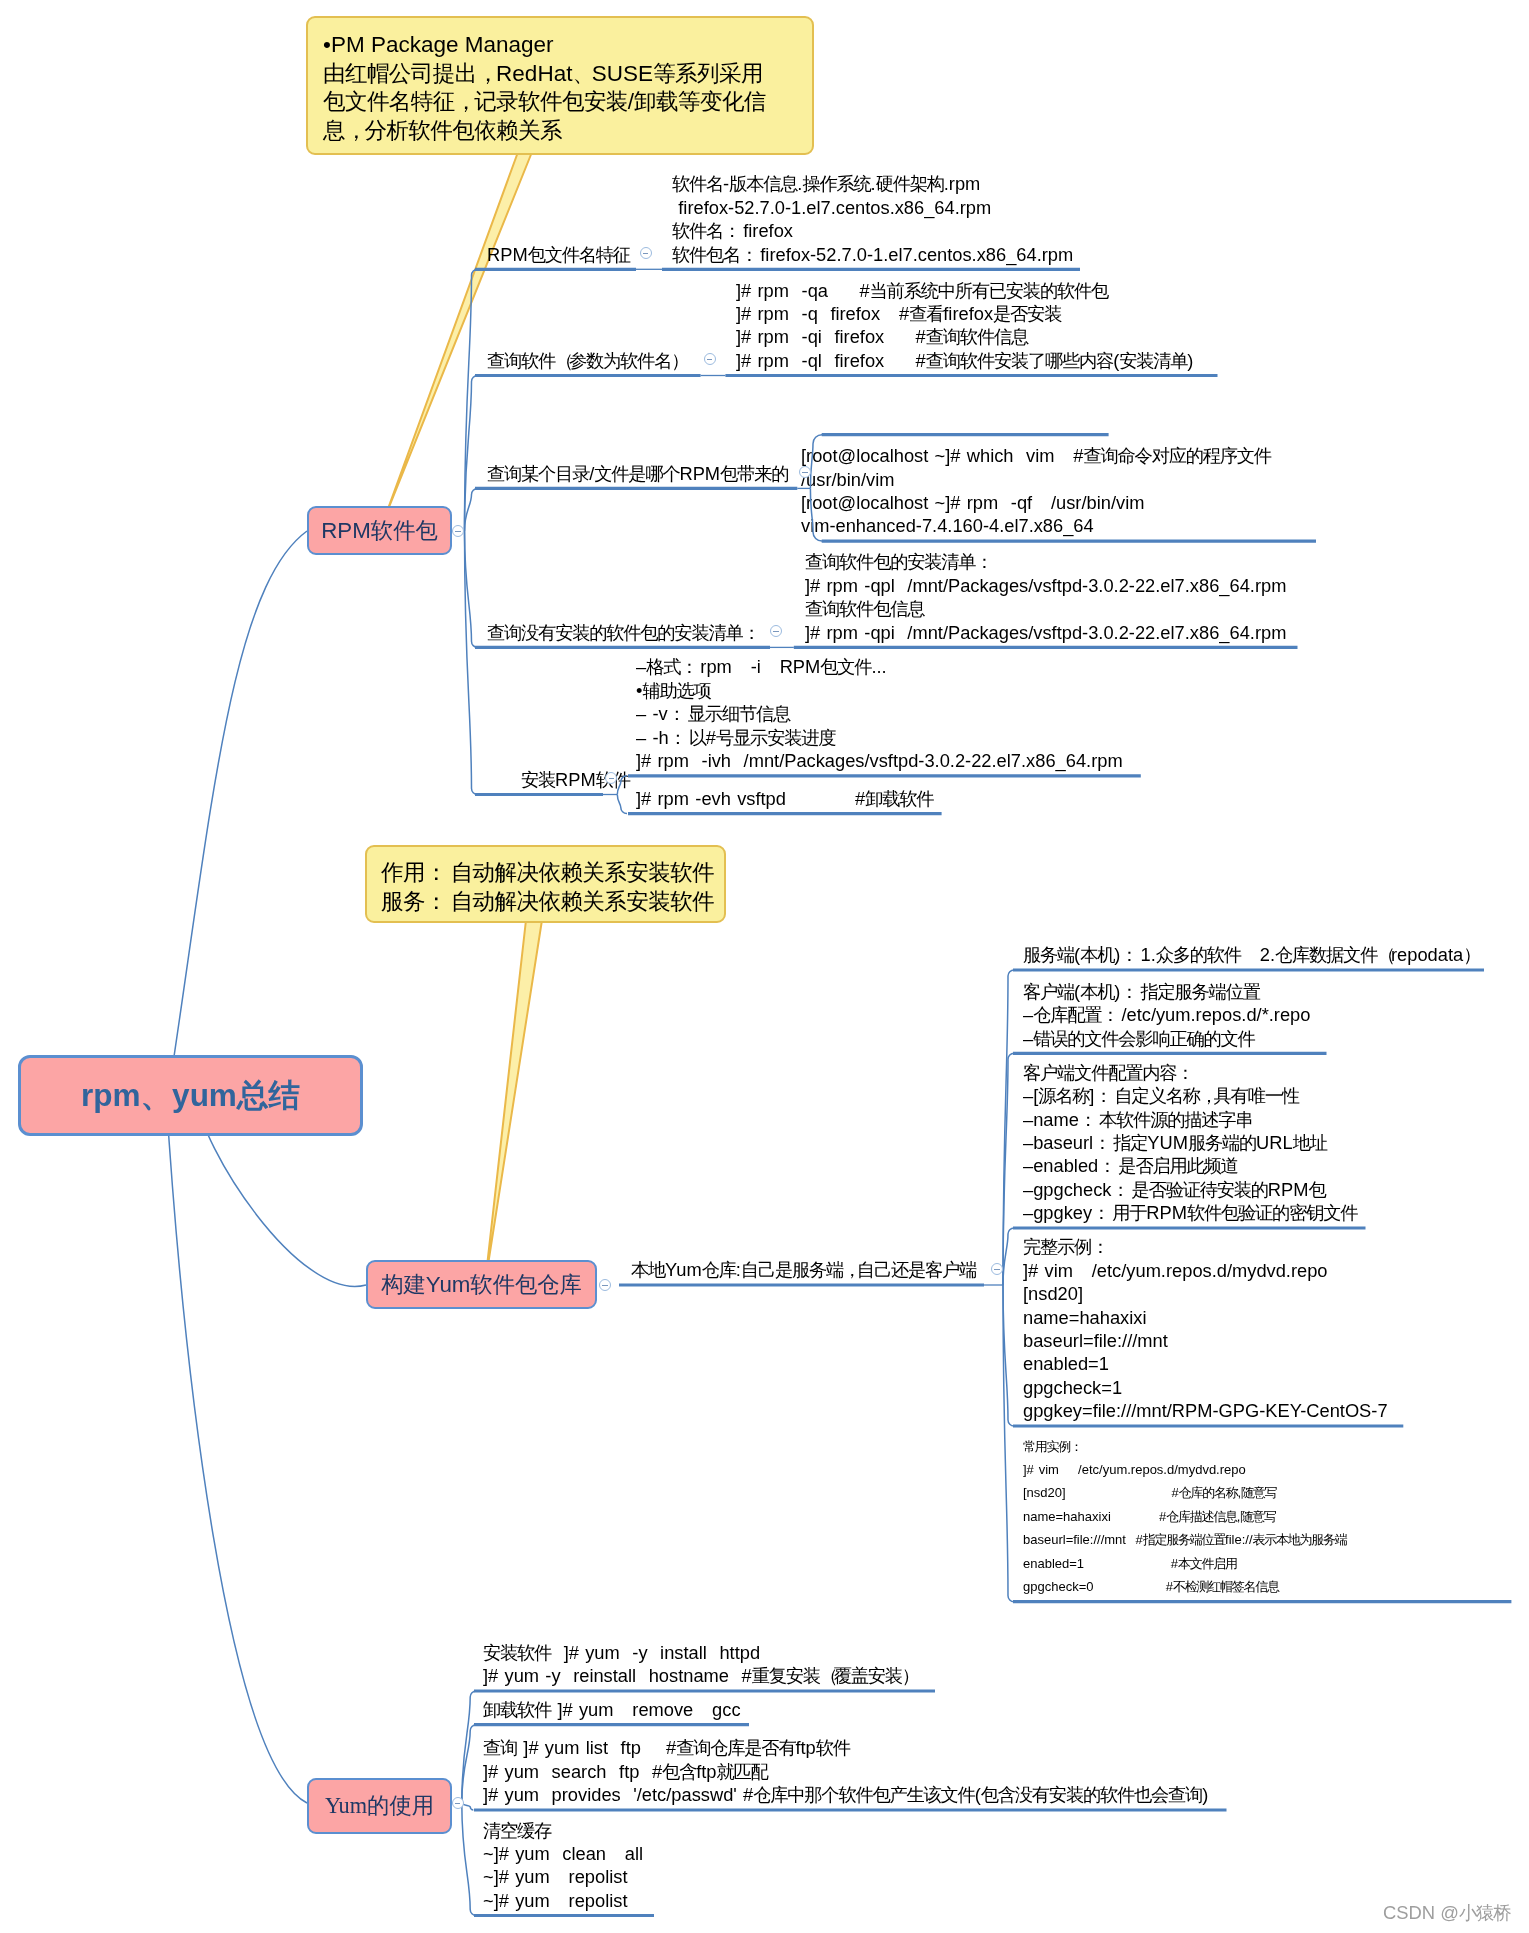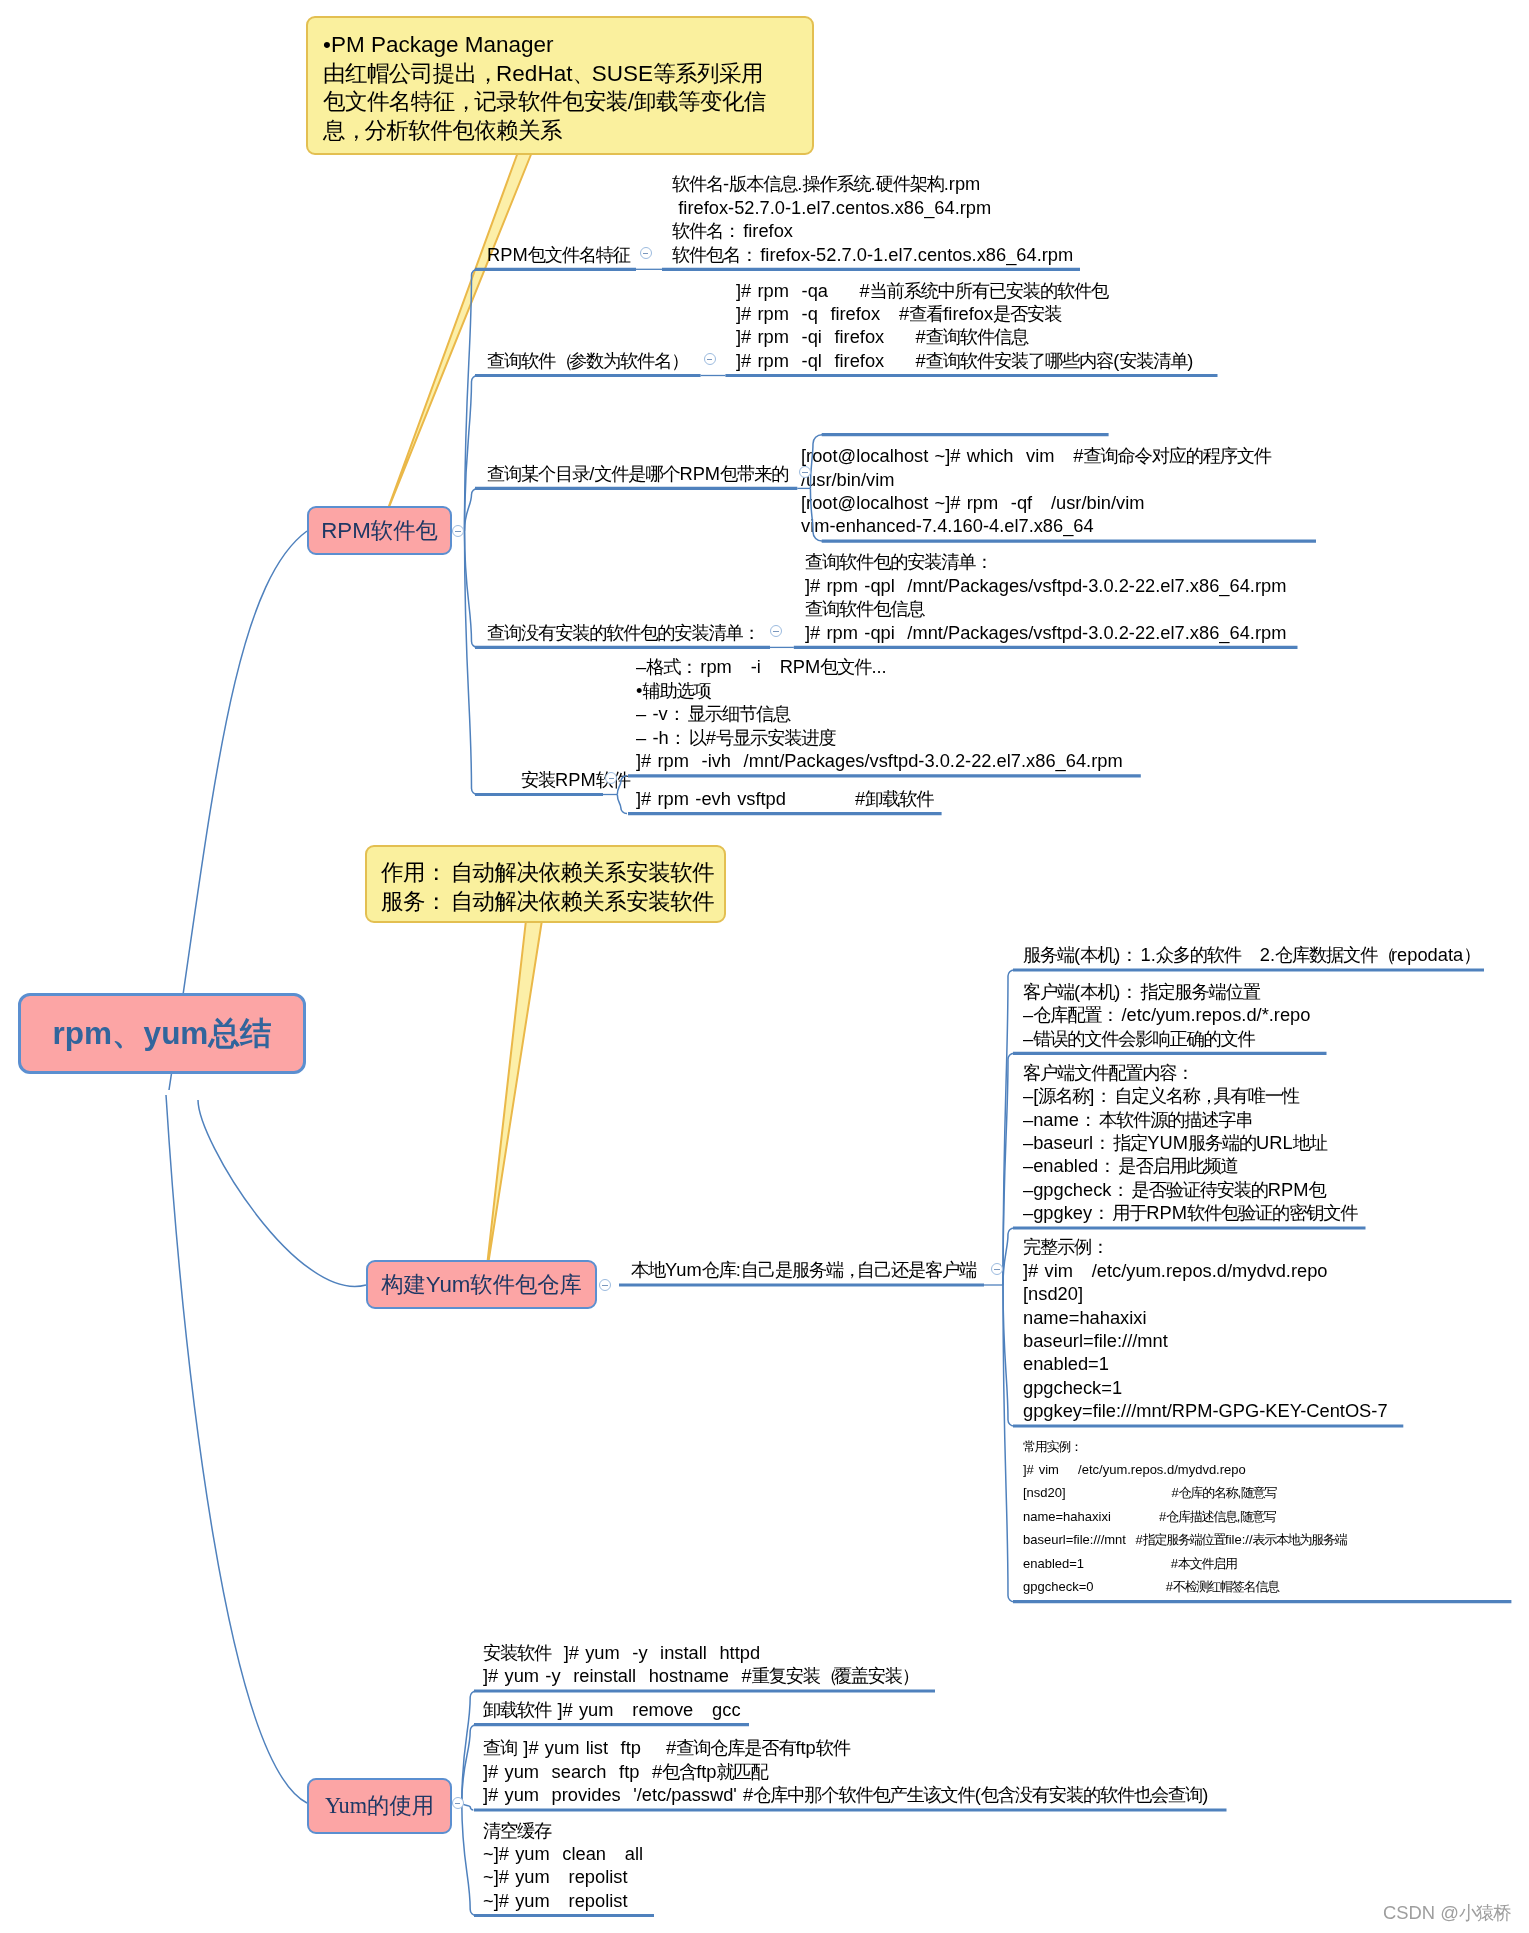--- a/index.html
+++ b/index.html
@@ -29,21 +29,21 @@
 <body>
 
 <div id="stage">
 <svg class="links">
 <path d="M 307 531 C 230.5 586.8 211.5 810.6 169 1090" stroke="#4f81bd" stroke-width="1.5" fill="none"></path>
 <path d="M 198 1100 C 198.1 1141.3 298.2 1303.5 366 1285" stroke="#4f81bd" stroke-width="1.5" fill="none"></path>
 <path d="M 166 1095 C 183.5 1370.4 228.1 1762.9 307 1803" stroke="#4f81bd" stroke-width="1.5" fill="none"></path>
 <path d="M 518 152 L 532 152 L 385 517 Z" fill="#fcefa8" stroke="#eab849" stroke-width="2" stroke-linejoin="round"></path>
 <path d="M 526 920 L 542 920 L 485 1284 Z" fill="#fcefa8" stroke="#eab849" stroke-width="2" stroke-linejoin="round"></path>
 </svg>
-<div class="node root" style="left:18px;top:993px;width:288px;height:81px;">
+<div class="node root" style="left:18px;top:1055px;width:345px;height:81px;">
       <span>rpm<span class="cjkp">、</span>yum<span class="cjk">总结</span></span>
     </div>
 <div class="node branch" style="left:307px;top:506px;width:145px;height:49px;">
       <span>RPM<span class="cjk">软件包</span></span>
     </div>
 <div class="node branch" style="left:366px;top:1260px;width:231px;height:49px;">
       <span><span class="cjk">构建</span>Yum<span class="cjk">软件包仓库</span></span>
     </div>
 <div class="node branch" style="left:307px;top:1778px;width:145px;height:56px;font-family:Liberation Serif, serif;">
       <span>Yum<span class="cjk">的使用</span></span>

